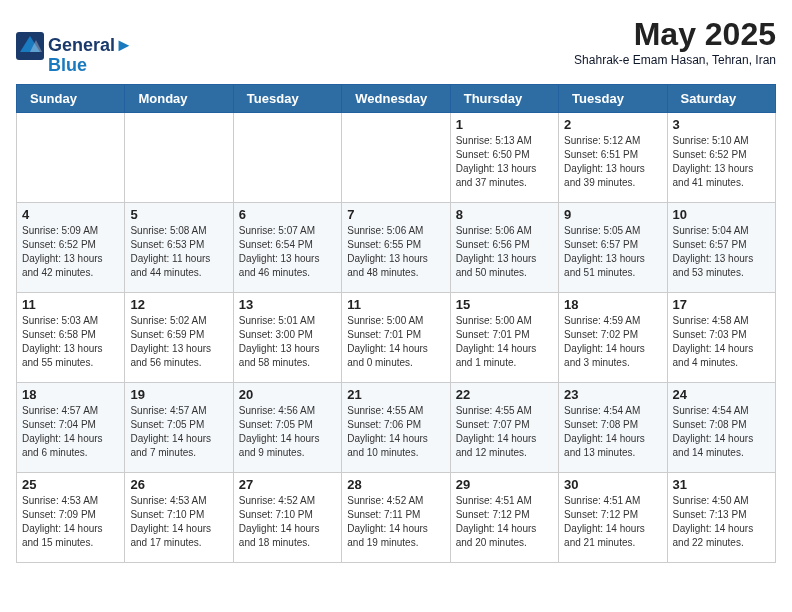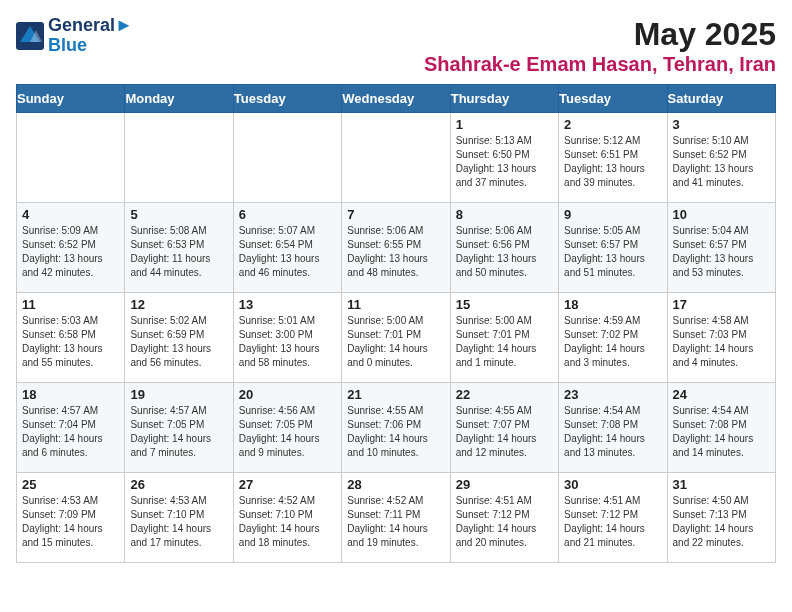--- a/index.html
+++ b/index.html
@@ -18,53 +18,54 @@
     }
     .logo {
       display: flex;
       align-items: center;
     }
     .logo-text {
       font-size: 18px;
       font-weight: bold;
       color: #1a3a6b;
       line-height: 1.1;
+      margin-top: 20px;
     }
     .logo-text span {
       color: #1a7abf;
     }
     .logo-icon {
       width: 28px;
       height: 28px;
       margin-right: 4px;
     }
     .title-area {
       text-align: right;
     }
     .month-title {
       font-size: 32px;
       font-weight: bold;
       color: #222;
     }
     .location-title {
-      font-size: 20px;
-      font-weight: bold;
-      color: #be185d;
+      font-size: 12px;
+      font-weight: normal;
+      color: #0f172a;
     }
     .calendar {
       width: 100%;
       border-collapse: collapse;
       border: 1px solid #ccc;
     }
     .calendar th {
       background-color: #2e6da4;
       color: #fff;
       font-size: 13px;
       font-weight: bold;
-      padding: 6px 0;
+      padding: 6px 13px;
       text-align: left;
       border: 1px solid #2260a0;
     }
     .calendar td {
       vertical-align: top;
       border: 1px solid #ccc;
       padding: 4px 5px;
       width: 108px;
       height: 90px;
       font-size: 10.5px;

